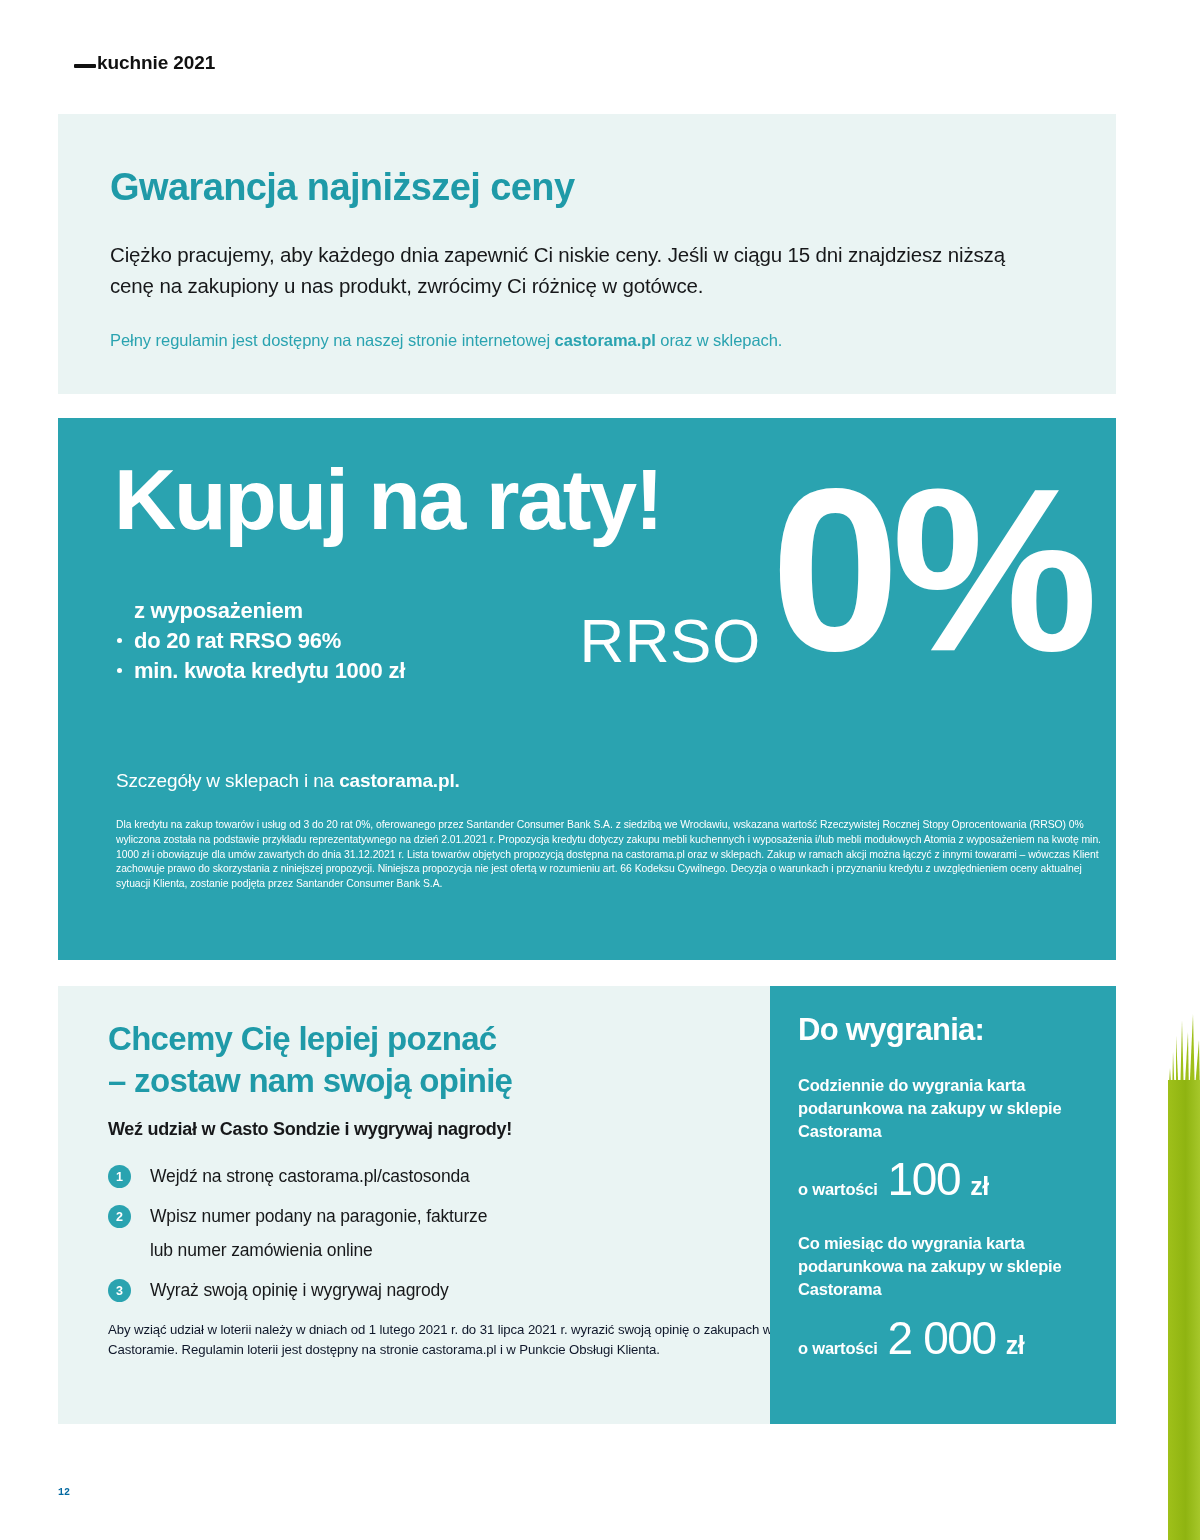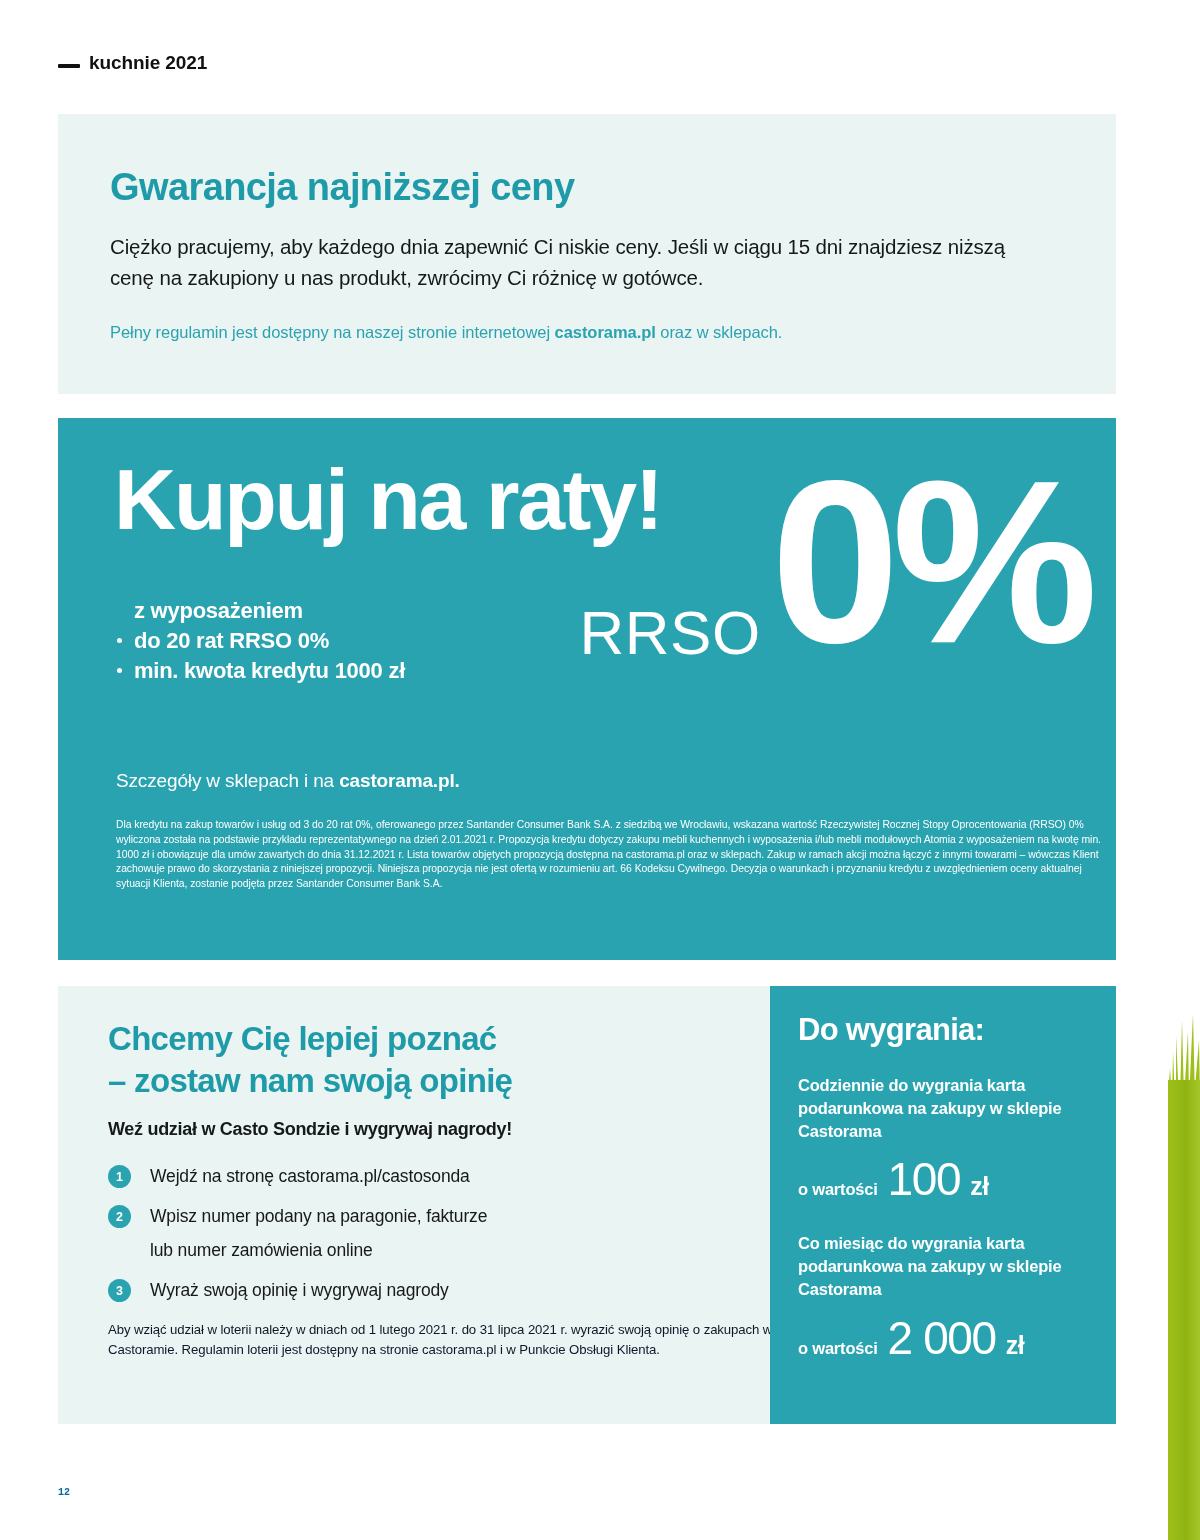--- a/index.html
+++ b/index.html
@@ -45,25 +45,25 @@
     left: 6px;
     right: 0;
     top: 1010px;
     height: 90px;
   }
   .grass-strip .blade-tips svg { display: block; width: 100%; height: 100%; }
 
   
   .page-header {
     position: absolute;
-    left: 58px;
+    left: 74px;
     top: 52px;
     display: flex;
     align-items: center;
-    gap: 9px;
+    gap: 1px;
     text-align: center;
   }
   .header-dash {
     display: block;
     width: 22px;
     height: 4px;
     background: #111111;
     border-radius: 1px;
     margin-top: 6px;
   }
@@ -82,21 +82,21 @@
     width: 1058px;
     height: 280px;
     background: #eaf4f3;
     padding: 52px 56px 0 52px;
   }
   .guarantee-title {
     font-size: 38px;
     font-weight: bold;
     color: #1f9aa8;
     letter-spacing: -0.6px;
-    margin-bottom: 22px;
+    margin-bottom: 30px;
   }
   .guarantee-body {
     font-size: 20.5px;
     line-height: 1.52;
     color: #17181a;
     letter-spacing: -0.15px;
     max-width: 930px;
   }
   .guarantee-note {
     margin-top: 30px;
@@ -150,21 +150,21 @@
     width: 5px;
     height: 5px;
     border-radius: 50%;
     background: #ffffff;
   }
   .banner-bullets li.cont::before { display: none; }
 
   .rrso-block {
     position: absolute;
     right: 26px;
-    top: 28px;
+    top: 36px;
     display: flex;
     align-items: flex-end;
     line-height: 1;
   }
   .rrso-label {
     font-size: 62px;
     font-weight: normal;
     letter-spacing: 0.5px;
     padding-bottom: 14px;
     padding-right: 10px;
@@ -351,21 +351,21 @@
   <section class="installments-banner">
     <h2 class="banner-headline">Kupuj na raty!</h2>
 
     <div class="rrso-block">
       <span class="rrso-label">RRSO</span>
       <span class="rrso-value">0%</span>
     </div>
 
     <ul class="banner-bullets">
       <li class="cont">z wyposażeniem</li>
-      <li>do 20 rat RRSO 0%</li>
+      <li>do 20 rat RRSO 96%</li>
       <li>min. kwota kredytu 1000 zł</li>
     </ul>
 
     <p class="banner-details">
       <span>Szczegóły w sklepach i na </span><b>castorama.pl.</b>
     </p>
 
     <p class="banner-legal">Dla kredytu na zakup towarów i usług od 3 do 20 rat 0%, oferowanego przez Santander Consumer Bank S.A. z siedzibą we Wrocławiu, wskazana wartość Rzeczywistej Rocznej Stopy Oprocentowania (RRSO) 0% wyliczona została na podstawie przykładu reprezentatywnego na dzień 2.01.2021 r. Propozycja kredytu dotyczy zakupu mebli kuchennych i wyposażenia i/lub mebli modułowych Atomia z wyposażeniem na kwotę min. 1000 zł i obowiązuje dla umów zawartych do dnia 31.12.2021 r. Lista towarów objętych propozycją dostępna na castorama.pl oraz w sklepach. Zakup w ramach akcji można łączyć z innymi towarami – wówczas Klient zachowuje prawo do skorzystania z niniejszej propozycji. Niniejsza propozycja nie jest ofertą w rozumieniu art. 66 Kodeksu Cywilnego. Decyzja o warunkach i przyznaniu kredytu z uwzględnieniem oceny aktualnej sytuacji Klienta, zostanie podjęta przez Santander Consumer Bank S.A.</p>
   </section>
 

